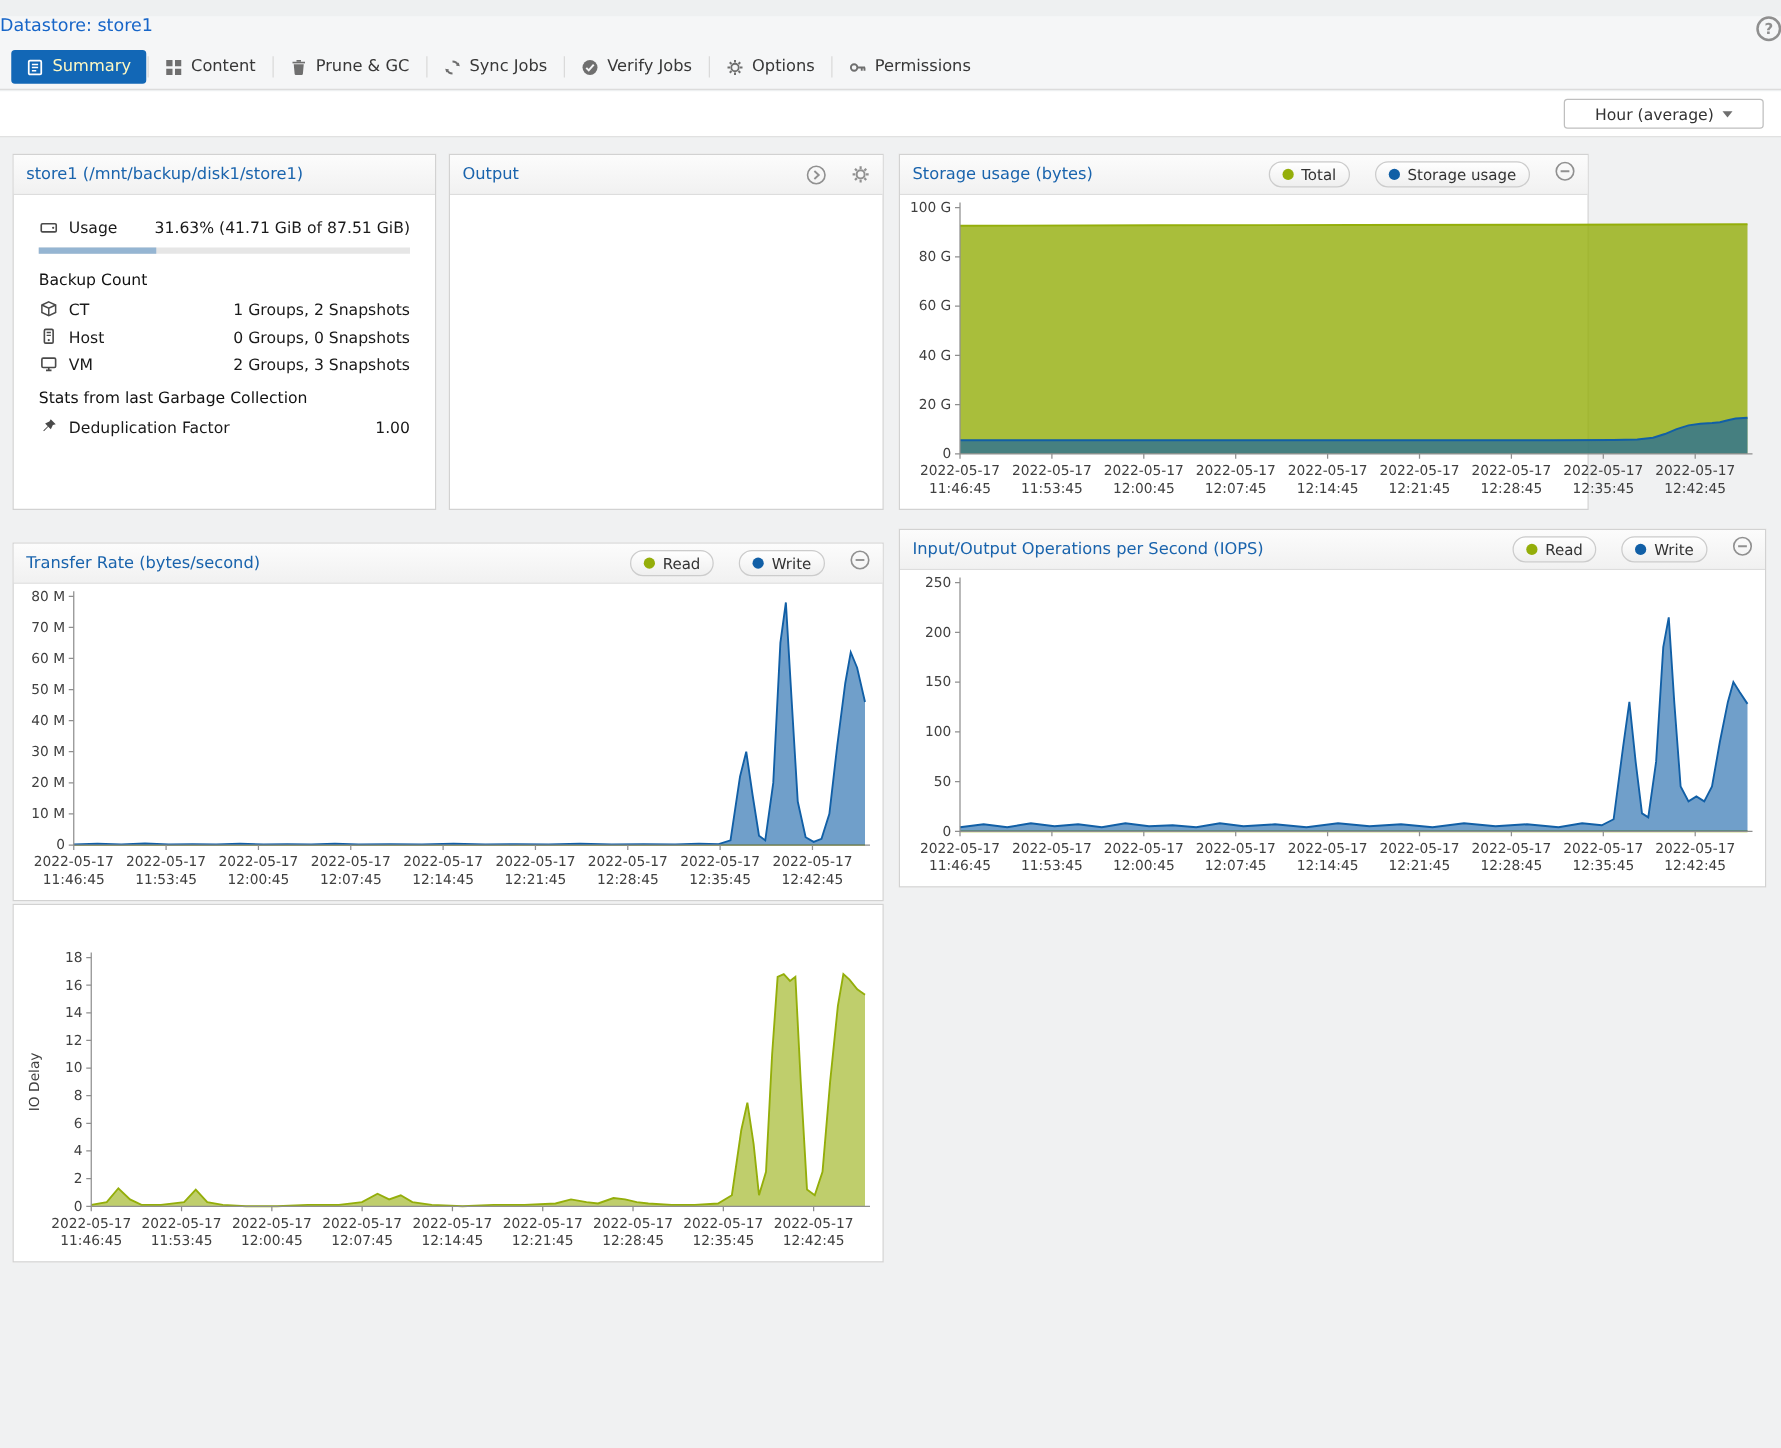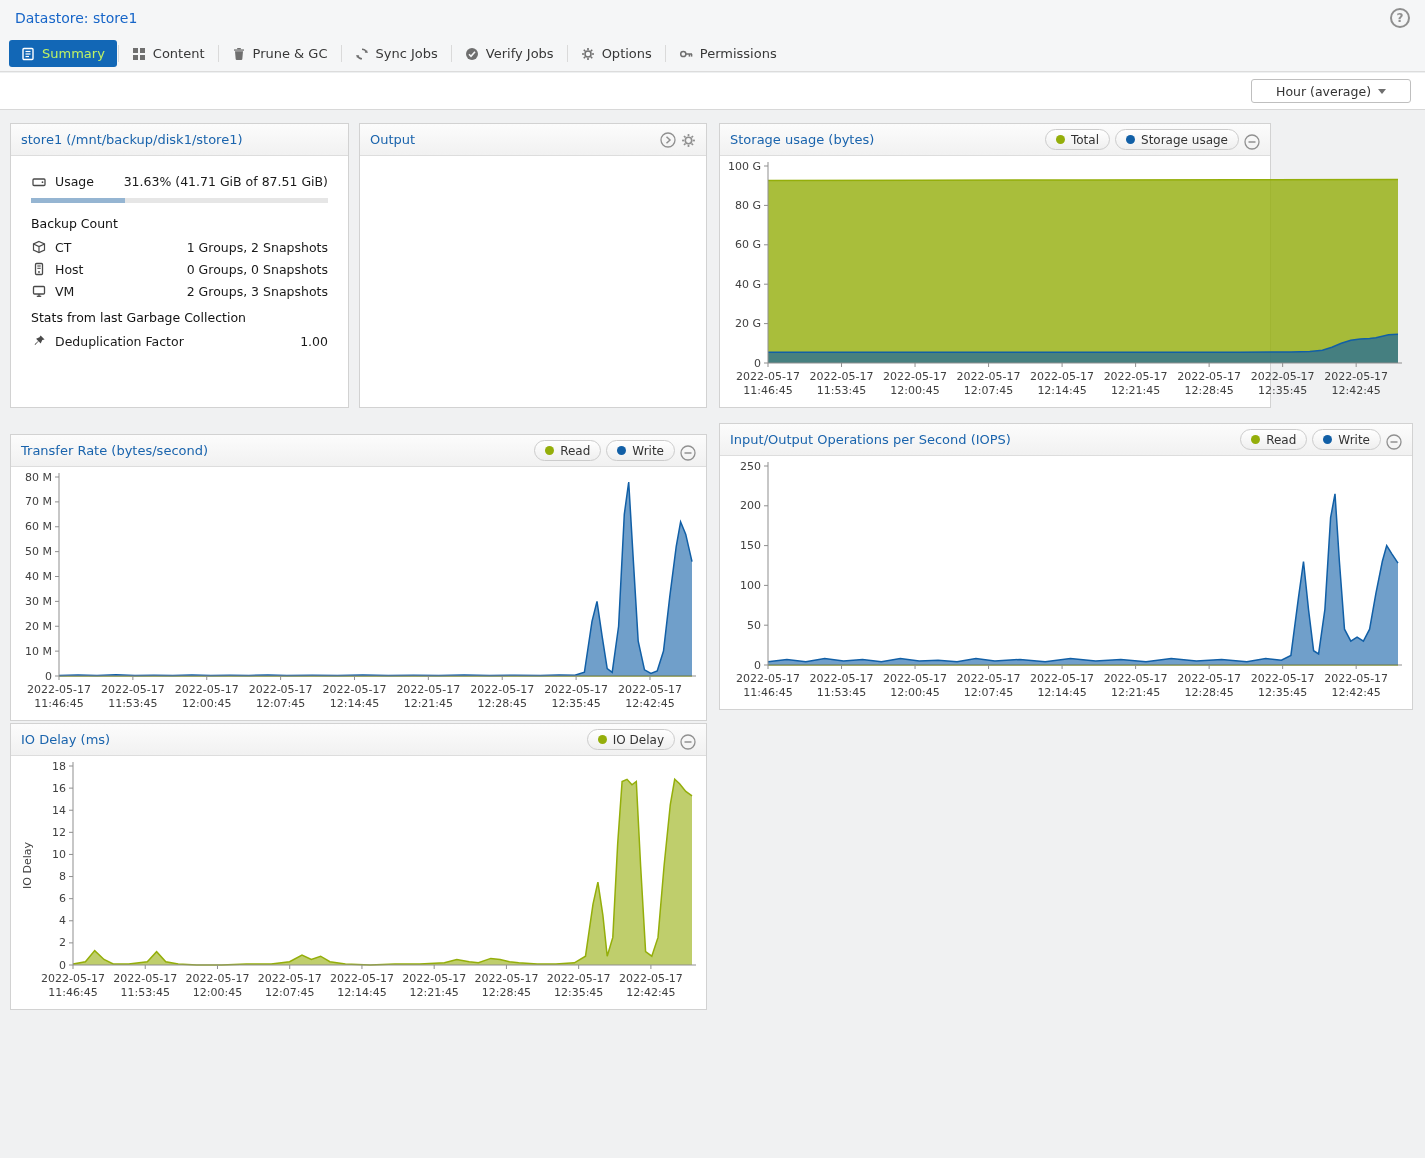--- a/index.html
+++ b/index.html
@@ -1,35 +1,35 @@
 <!DOCTYPE html>
 <html><head>
 <meta charset="utf-8">
 <style>
   *{box-sizing:border-box;margin:0;padding:0}
   html,body{width:1425px;height:1158px;overflow:hidden}
   body{font-family:"DejaVu Sans","Liberation Sans",sans-serif;font-size:13px;color:#222;background:#eef0f1;position:relative}
   svg{display:block}
-  .top-header{position:absolute;top:0;left:0;right:0;height:36px;background:#f5f6f7;display:flex;align-items:center;padding:0 15px}
+  .top-header{position:absolute;top:13px;left:0;right:0;height:36px;background:#f5f6f7;display:flex;align-items:flex-start;padding:0 0}
   .page-title{color:#1665c8;font-size:14px}
   .help-btn{margin-left:auto;width:20px;height:20px;border:2px solid #8f8f8f;border-radius:50%;color:#8f8f8f;font-size:12px;font-weight:bold;display:flex;align-items:center;justify-content:center;cursor:pointer}
   .tab-bar{position:absolute;top:36px;left:0;right:0;height:36px;background:#f5f6f7;border-bottom:1px solid #dcdcdc;display:flex;align-items:center;padding:0 9px;gap:3px}
   .tab{display:flex;align-items:center;gap:7px;height:27px;padding:0 12px;border-radius:3px;color:#383838;cursor:pointer;position:relative;text-decoration:none;font-size:13px}
   .tab + .tab::before{content:"";position:absolute;left:-2px;top:5px;bottom:5px;width:1px;background:#dadada}
   .tab-icon{color:#6f6f6f;display:flex}
-  .tab.active{background:#1267b6;color:#bef264}
+  .tab.active{background:#1267b6;color:#fef9c3}
   .tab.active .tab-icon{color:#fff}
   .toolbar{position:absolute;top:73px;left:0;right:0;height:37px;background:#fff;border-bottom:1px solid #d8d8d8;display:flex;align-items:center;justify-content:flex-end;padding:0 14px}
   .combo{width:160px;height:24px;border:1px solid #bfbfbf;border-radius:3px;background:#fff;display:flex;align-items:center;padding:0 24px;font-size:12.5px;color:#333;cursor:pointer}
   .combo-arrow{width:0;height:0;border-left:4px solid transparent;border-right:4px solid transparent;border-top:5px solid #6e6e6e;margin-left:auto}
   .content-bg{position:absolute;top:110px;left:0;right:0;bottom:0;background:#f0f1f2}
   .panel{position:absolute;background:#fff;border:1px solid #d2d2d2}
   .panel-header{height:32px;background:linear-gradient(#fcfcfc,#f1f1f1);border-bottom:1px solid #ddd;display:flex;align-items:center;padding:0 10px}
   .panel-title{color:#1a64ad;font-size:13px}
-  .panel-tools{margin-left:auto;display:flex;align-items:flex-end;gap:5px}
+  .panel-tools{margin-left:auto;display:flex;align-items:flex-start;gap:20px}
   .tool-icon{color:#909090;display:flex;cursor:pointer}
   .legend-pill{display:inline-flex;align-items:center;gap:6px;border:1px solid #ccc;border-radius:11px;background:linear-gradient(#fff,#efefef);padding:0 10px;height:21px;font-size:12px;color:#333;cursor:pointer}
   .dot{width:9px;height:9px;border-radius:50%;background:#999}
   .chart-body{position:absolute;top:32px;left:0;right:0;bottom:0}
   .store-body{padding:18px 20px 0 20px;font-size:12.5px;color:#1a1a1a}
   .usage-row,.stat-row{display:flex;align-items:center;gap:9px}
   .stat-row{padding:3.5px 0}
   .stat-value{margin-left:auto}
   .mini-icon{color:#4a4a4a;display:flex;width:15px;justify-content:center}
   .progress{height:5px;background:#e6e6e6;margin:9px 0 13px 0}
@@ -446,35 +446,20 @@
         <text x="562.6469999999999" y="226" text-anchor="middle">2022-05-17</text>
         <text x="562.6469999999999" y="240" text-anchor="middle">12:35:45</text>
         <line x1="636.168" y1="209" x2="636.168" y2="213" stroke="#8f8f8f"></line>
         <text x="636.168" y="226" text-anchor="middle">2022-05-17</text>
         <text x="636.168" y="240" text-anchor="middle">12:42:45</text>
       </svg>
     </div>
 </section>
 
 <section class="panel" style="left:10px;top:723px;width:697px;height:287px">
-  <header class="panel-header">
-    <span class="panel-title">IO Delay (ms)</span>
-    <div class="panel-tools">
-      <span class="legend-pill">
-          <span class="dot" style="background: rgb(148, 174, 10);"></span>
-          <span>IO Delay</span>
-        </span>
-      <span class="tool-icon">
-          <svg width="16" height="16" viewBox="0 0 16 16">
-            <circle cx="8" cy="8" r="7" fill="none" stroke="currentColor" stroke-width="1.3"></circle>
-            <line x1="4.5" y1="8" x2="11.5" y2="8" stroke="currentColor" stroke-width="1.5"></line>
-          </svg>
-        </span>
-    </div>
-  </header>
   <div class="chart-body">
       <svg width="695" height="253">
         <polygon points="62.0,209.0 62.0,207.9 74.4,205.7 83.7,194.6 93.0,203.5 102.2,207.9 117.7,207.9 136.3,205.7 145.6,195.7 154.8,205.7 167.2,207.9 185.8,209.0 210.6,209.0 235.3,207.9 260.1,207.9 278.6,205.7 291.0,199.0 300.3,203.5 309.6,200.2 318.9,205.7 334.4,207.9 359.1,209.0 383.9,207.9 408.6,207.9 433.4,206.8 445.8,203.5 458.2,205.7 467.4,206.8 479.8,202.4 489.1,203.5 498.4,205.7 507.7,206.8 526.3,207.9 544.8,207.9 563.4,206.8 574.5,200.2 582.0,148.2 586.9,126.1 591.9,159.3 596.2,200.2 601.8,181.4 606.7,87.4 611.1,25.5 616.0,23.3 621.0,28.8 625.3,25.5 629.6,109.5 634.6,195.7 640.8,200.2 647.0,181.4 653.1,109.5 659.3,48.7 663.7,23.3 668.6,27.7 674.8,35.4 681.0,39.8 681.0,209.0" fill="rgba(148,174,10,0.6)"></polygon>
         <polyline points="62.0,207.9 74.4,205.7 83.7,194.6 93.0,203.5 102.2,207.9 117.7,207.9 136.3,205.7 145.6,195.7 154.8,205.7 167.2,207.9 185.8,209.0 210.6,209.0 235.3,207.9 260.1,207.9 278.6,205.7 291.0,199.0 300.3,203.5 309.6,200.2 318.9,205.7 334.4,207.9 359.1,209.0 383.9,207.9 408.6,207.9 433.4,206.8 445.8,203.5 458.2,205.7 467.4,206.8 479.8,202.4 489.1,203.5 498.4,205.7 507.7,206.8 526.3,207.9 544.8,207.9 563.4,206.8 574.5,200.2 582.0,148.2 586.9,126.1 591.9,159.3 596.2,200.2 601.8,181.4 606.7,87.4 611.1,25.5 616.0,23.3 621.0,28.8 625.3,25.5 629.6,109.5 634.6,195.7 640.8,200.2 647.0,181.4 653.1,109.5 659.3,48.7 663.7,23.3 668.6,27.7 674.8,35.4 681.0,39.8" fill="none" stroke="#94ae0a" stroke-width="1.5"></polyline>
         <line x1="62" y1="6" x2="62" y2="209" stroke="#8f8f8f"></line>
         <line x1="62" y1="209" x2="685" y2="209" stroke="#8f8f8f"></line>
         <line x1="58" y1="209" x2="62" y2="209" stroke="#8f8f8f"></line>
         <text x="55" y="212.5" text-anchor="end">0</text>
         <line x1="58" y1="186.88888888888889" x2="62" y2="186.88888888888889" stroke="#8f8f8f"></line>
         <text x="55" y="190.38888888888889" text-anchor="end">2</text>

